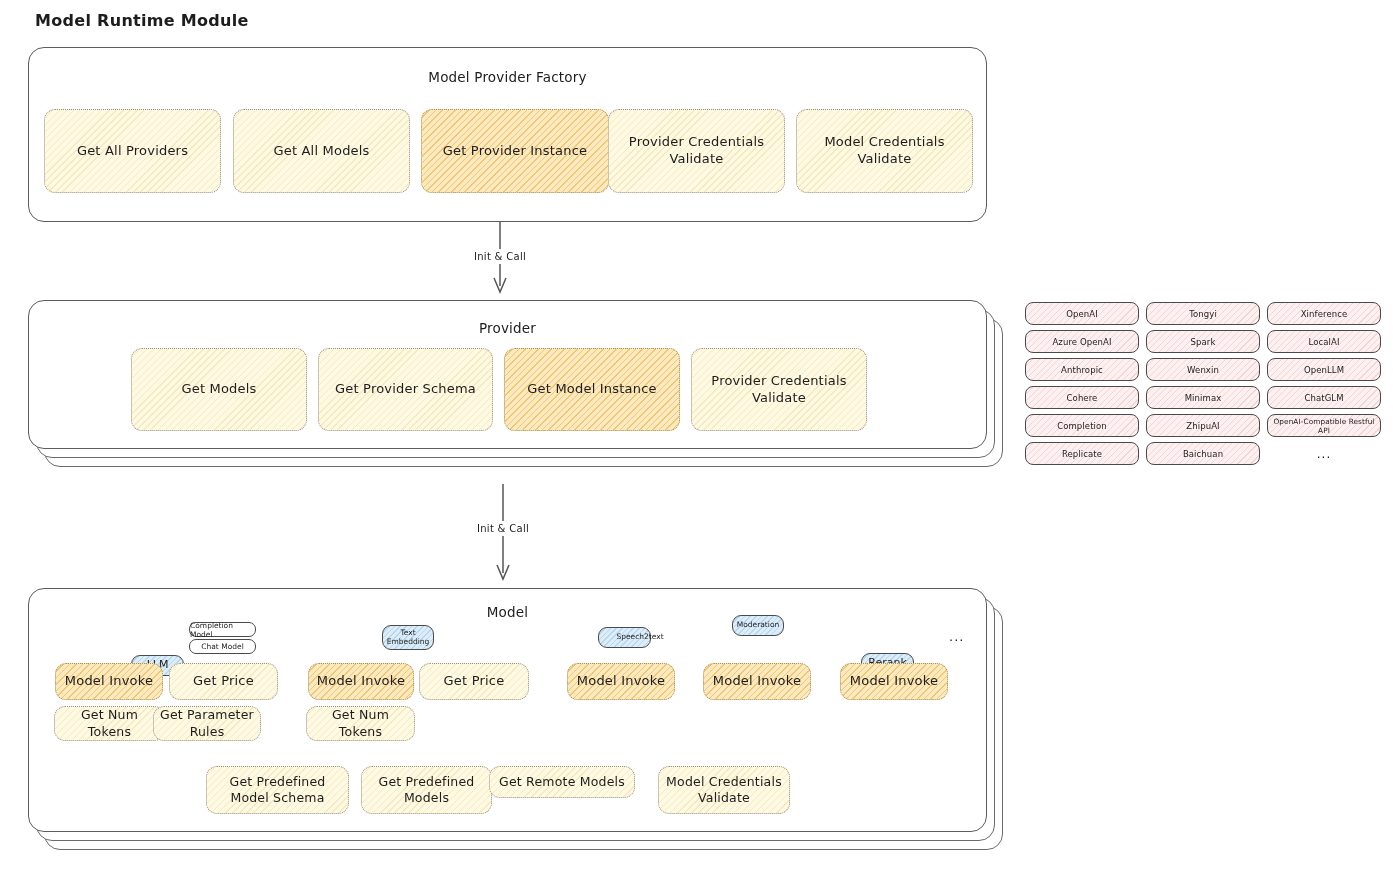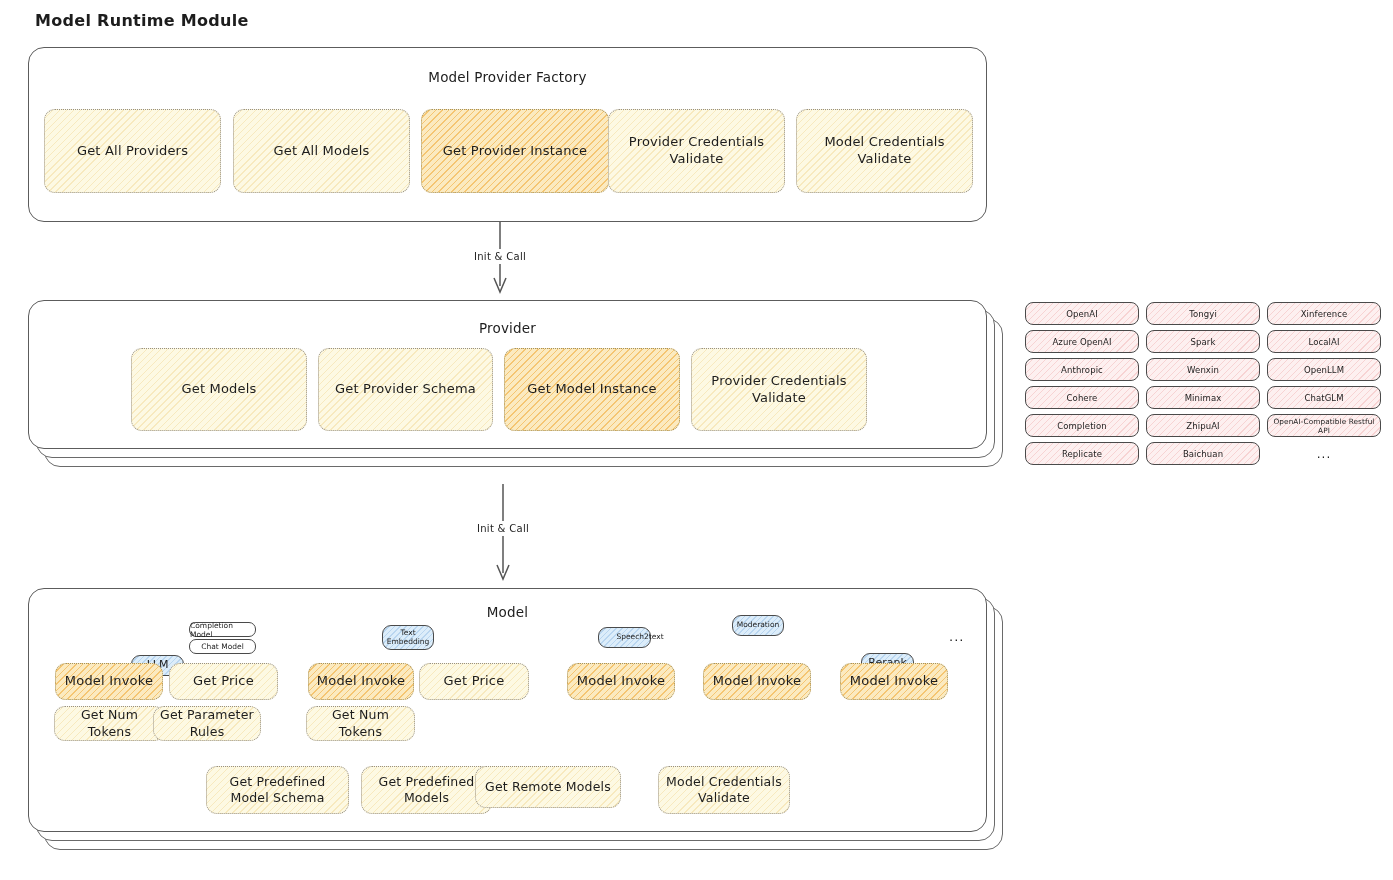--- a/index.html
+++ b/index.html
@@ -147,17 +147,17 @@
     <div class="box hl" style="left:538px;top:74px;width:108px;height:37px;">Model Invoke</div>
     <div class="box hl" style="left:674px;top:74px;width:108px;height:37px;">Model Invoke</div>
     <div class="box hl" style="left:811px;top:74px;width:108px;height:37px;">Model Invoke</div>
 
     <div class="box small" style="left:25px;top:117px;width:111px;height:35px;">Get Num Tokens</div>
     <div class="box small" style="left:124px;top:117px;width:108px;height:35px;">Get Parameter Rules</div>
     <div class="box small" style="left:277px;top:117px;width:109px;height:35px;">Get Num Tokens</div>
 
     <div class="box small" style="left:177px;top:177px;width:143px;height:48px;">Get Predefined Model Schema</div>
     <div class="box small" style="left:332px;top:177px;width:131px;height:48px;">Get Predefined Models</div>
-    <div class="box small" style="left:446px;top:177px;width:146px;height:42px;">Get Remote Models</div>
+    <div class="box small" style="left:460px;top:177px;width:146px;height:32px;">Get Remote Models</div>
     <div class="box small" style="left:629px;top:177px;width:132px;height:48px;">Model Credentials Validate</div>
   </div>
 
 </div>
 
 </body></html>

